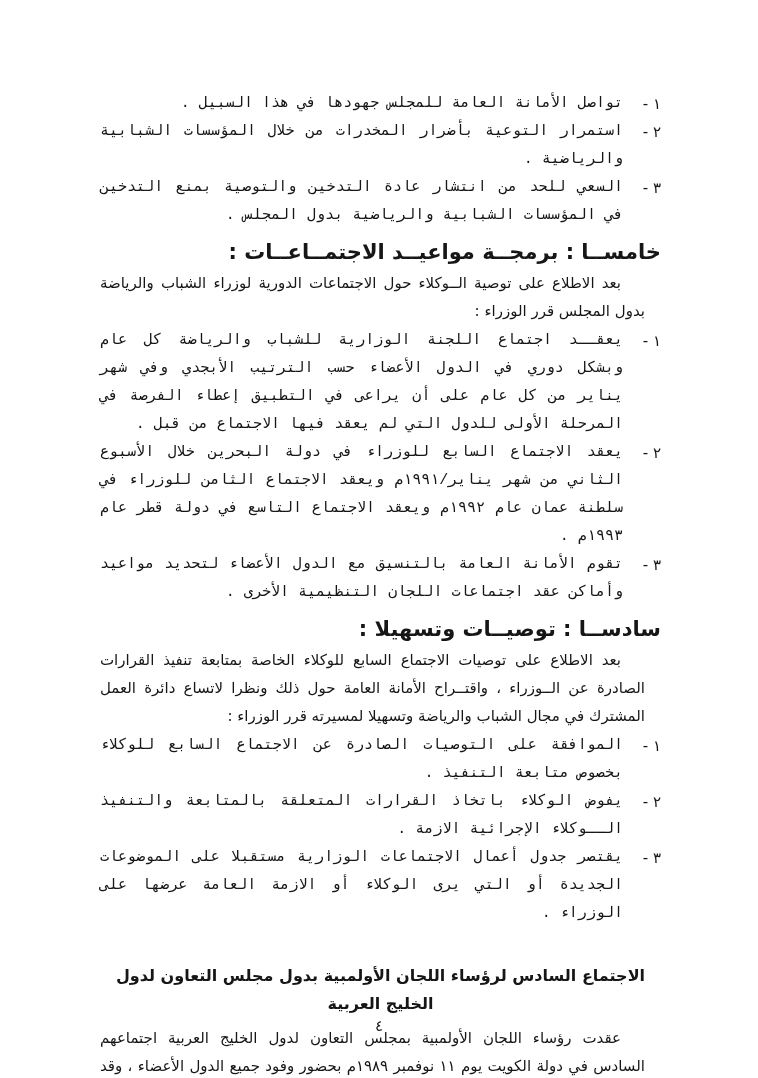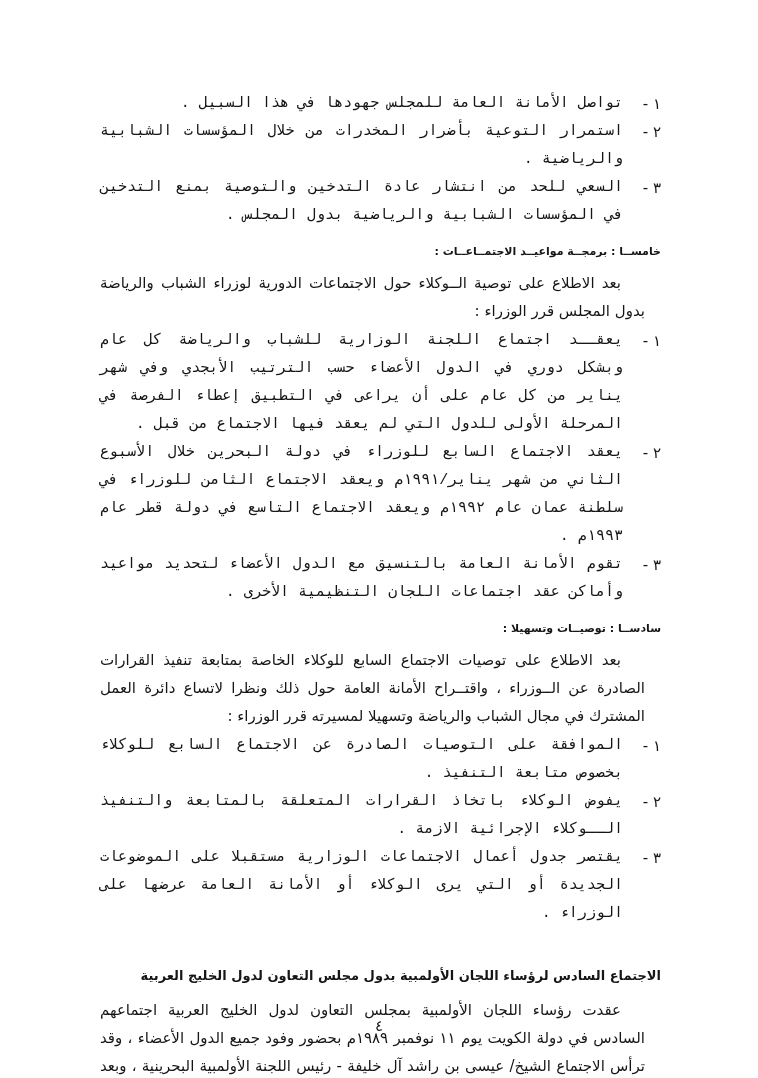--- a/index.html
+++ b/index.html
@@ -32,34 +32,34 @@
     white-space: nowrap;
     text-align: right;
   }
   .list-item .txt {
     flex: 1;
     text-align: justify;
     font-family: Liberation Mono, monospace;
   }
   .section-heading {
     font-weight: bold;
-    font-size: 11px;
+    font-size: 21px;
     text-align: right;
     margin: 8px 0 3px 0;
   }
   .para {
     text-indent: 24px;
     text-align: justify;
     margin: 1px 16px 2px 0;
   }
   .sub-list { margin: 1px 0 2px 0; }
   .center-heading {
-    text-align: right;
+    text-align: center;
     font-weight: bold;
-    font-size: 13px;
+    font-size: 16px;
     margin: 34px 0 6px 0;
   }
   .page-number {
     position: absolute;
     bottom: 38px;
     left: 0;
     right: 0;
     text-align: center;
     font-size: 15px;
     color: #161616;
@@ -112,21 +112,21 @@
     <div class="list-item">
       <span class="num">١ -</span>
       <span class="txt">الموافقة على التوصيات الصادرة عن الاجتماع السابع للوكلاء بخصوص متابعة التنفيذ .</span>
     </div>
     <div class="list-item">
       <span class="num">٢ -</span>
       <span class="txt">يفوض الوكلاء باتخاذ القرارات المتعلقة بالمتابعة والتنفيذ الــوكلاء الإجرائية الازمة .</span>
     </div>
     <div class="list-item">
       <span class="num">٣ -</span>
-      <span class="txt">يقتصر جدول أعمال الاجتماعات الوزارية مستقبلا على الموضوعات الجديدة أو التي يرى الوكلاء أو الأمانة العامة عرضها على الوزراء .</span>
+      <span class="txt">يقتصر جدول أعمال الاجتماعات الوزارية مستقبلا على الموضوعات الجديدة أو التي يرى الوكلاء أو الازمة العامة عرضها على الوزراء .</span>
     </div>
   </div>
 
   <div class="center-heading">الاجتماع السادس لرؤساء اللجان الأولمبية بدول مجلس التعاون لدول الخليج العربية</div>
 
   <div class="para">عقدت رؤساء اللجان الأولمبية بمجلس التعاون لدول الخليج العربية اجتماعهم السادس في دولة الكويت يوم ١١ نوفمبر ١٩٨٩م بحضور وفود جميع الدول الأعضاء ، وقد ترأس الاجتماع الشيخ/ عيسى بن راشد آل خليفة - رئيس اللجنة الأولمبية البحرينية ، وبعد الاستماع إلى كلمات الافتتاح من سعادة الرئيس وسعادة الشيخ فهد الأحمد - رئيس اللجنة الأولمبية الكويتية وبعد الاطلاع على الأوراق والوثائق وتوصيات اللجنة الفنية للجان الأولمبية ومناقشتها أصدر القرارات والتوصيات التالية :</div>
 
   <div class="page-number">٤</div>
 
 </div>

